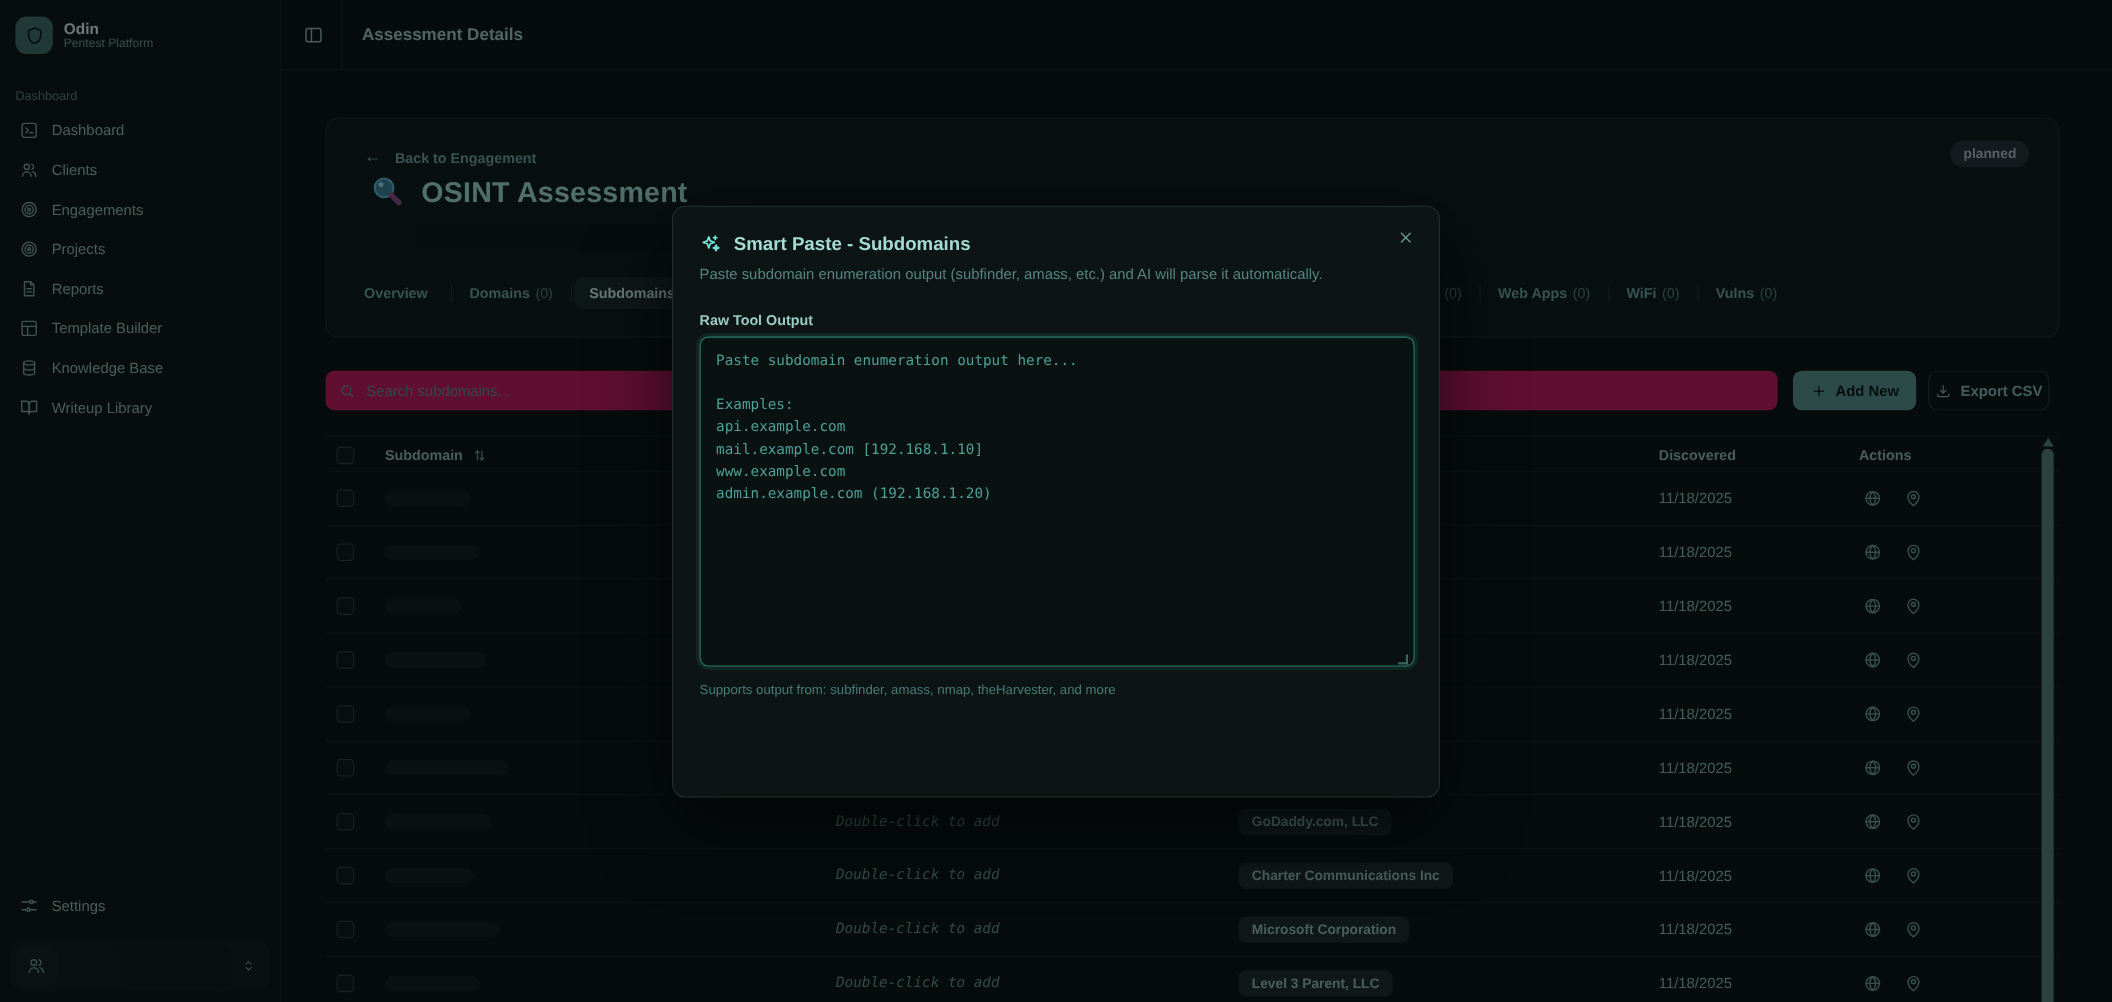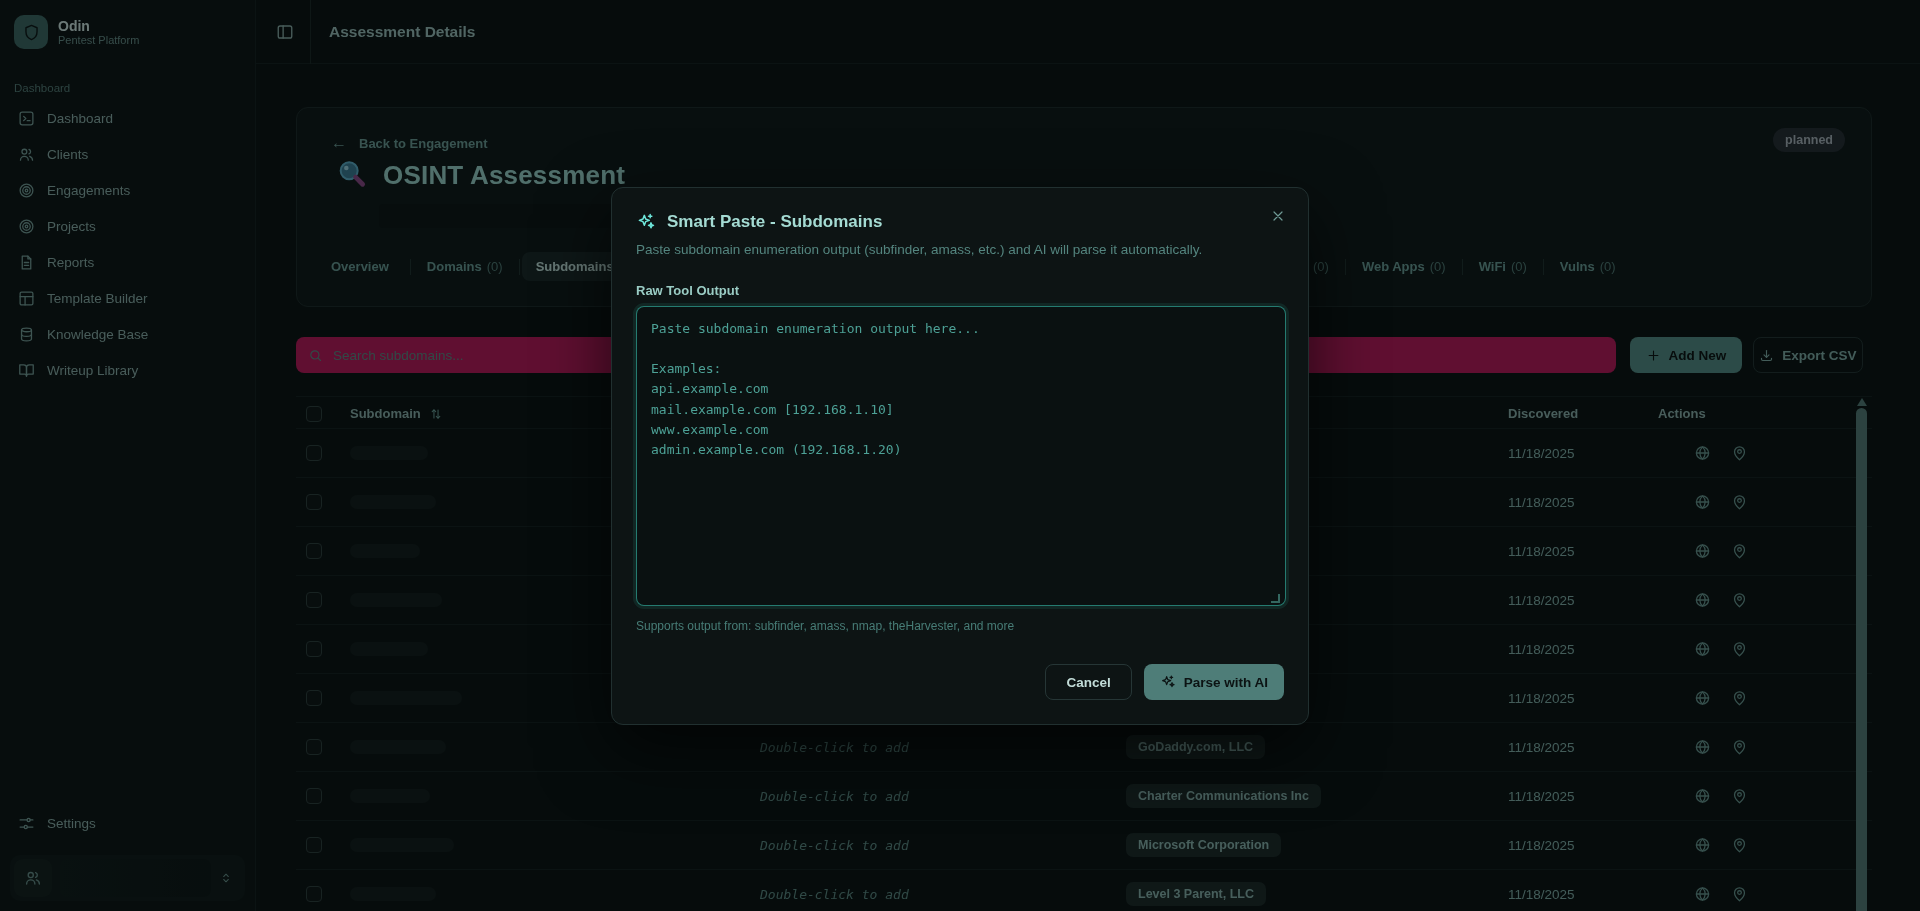--- a/index.html
+++ b/index.html
@@ -341,21 +341,21 @@
     <span class="icon sort-icon">
         <svg viewBox="0 0 24 24" fill="none" stroke="currentColor" stroke-width="1.8" stroke-linecap="round" stroke-linejoin="round">
           <path d="M8.5 19V5"></path>
           <path d="M5.5 8 8.5 5l3 3"></path>
           <path d="M15.5 5v14"></path>
           <path d="M12.5 16l3 3 3-3"></path>
         </svg>
       </span>
   </div>
   <div class="th" style="left:1212px">Discovered</div>
-  <div class="th" style="left:1362px">Actions</div>
+  <div class="th" style="left:1394px">Actions</div>
 </div>
 <div class="tbody">
     <div class="trow">
     <span class="cb"></span>
     <span class="row-bar" style="width: 78px;"></span>
     <span class="row-note">Double-click to add</span>
 
     <span class="row-date">11/18/2025</span>
     <span class="row-acts">
       <span class="icon">
@@ -601,28 +601,13 @@
     <textarea class="ta" placeholder="Paste subdomain enumeration output here...
 
 Examples:
 api.example.com
 mail.example.com [192.168.1.10]
 www.example.com
 admin.example.com (192.168.1.20)" style=""></textarea>
     <span class="ta-handle"></span>
   </div>
   <div class="helper">Supports output from: subfinder, amass, nmap, theHarvester, and more</div>
-  <div class="modal-foot">
-    <button class="btn btn-cancel">
-        <span>Cancel</span>
-      </button>
-    <button class="btn btn-parse">
-      <span class="icon">
-          <svg viewBox="0 0 24 24" fill="none" stroke="currentColor" stroke-width="1.8" stroke-linecap="round" stroke-linejoin="round">
-            <path d="M10 4l1.6 4.4L16 10l-4.4 1.6L10 16l-1.6-4.4L4 10l4.4-1.6z"></path>
-            <path d="M18 13l.8 2.2L21 16l-2.2.8L18 19l-.8-2.2L15 16l2.2-.8z"></path>
-            <path d="M17 3v4M15 5h4"></path>
-          </svg>
-        </span>
-      <span>Parse with AI</span>
-    </button>
-  </div>
 </div>
 
 </body></html>

